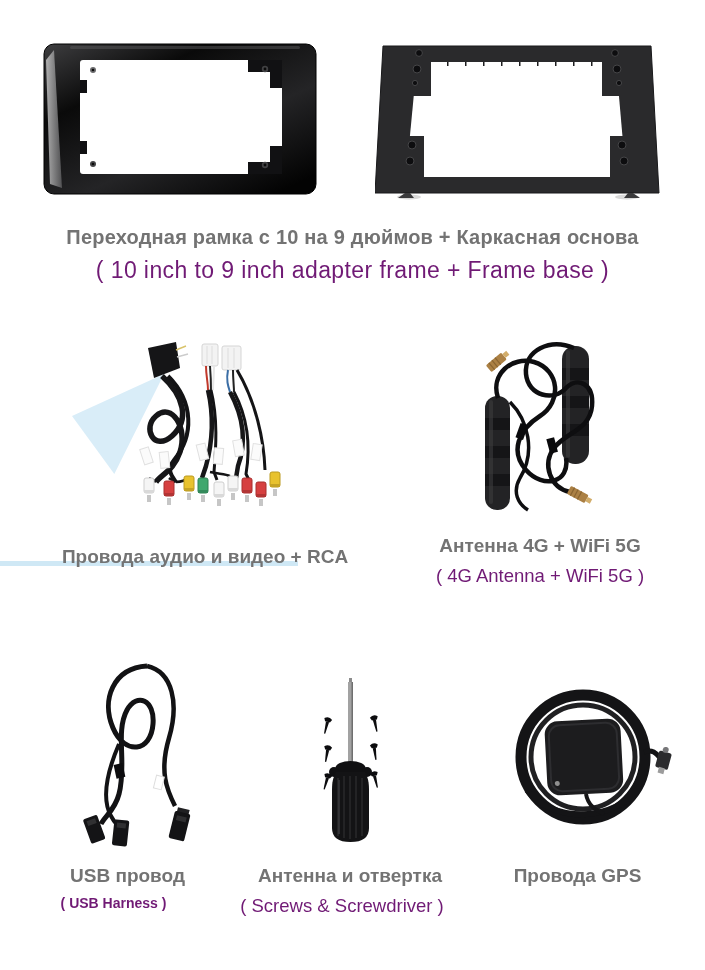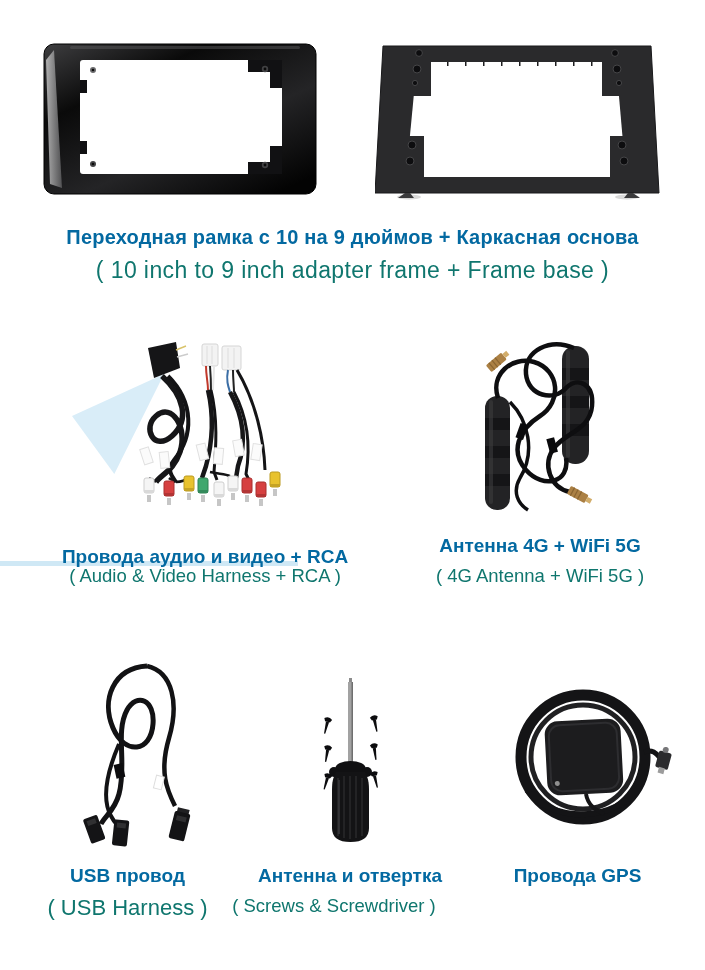--- a/index.html
+++ b/index.html
@@ -1,32 +1,32 @@
 <!DOCTYPE html>
 <html><head>
 <meta charset="utf-8">
 <style>
   * { margin:0; padding:0; box-sizing:border-box; }
   html,body { background:#ffffff; }
   body { font-family:"Liberation Sans", sans-serif; }
   .canvas { position:relative; width:705px; height:970px; background:#fff; overflow:hidden; margin:0 auto; }
   .ph { position:absolute; }
   .cap { position:absolute; text-align:center; line-height:1.15; white-space:nowrap; }
-  .ru { font-weight:700; color:#0369a1; }
-  .en { font-weight:400; color:#0f766e; }
+  .ru { font-weight:700; color:#737373; }
+  .en { font-weight:400; color:#701a75; }
   .title-ru { top:226px; left:0; width:705px; font-size:20px; letter-spacing:.2px; }
   .title-en { top:257px; left:0; width:705px; font-size:23px; letter-spacing:.4px; }
   .cap-av-ru  { top:546px; left:30px;  width:350px; font-size:19px; }
   .cap-av-en  { top:565px; left:30px;  width:350px; font-size:18.5px; }
   .cap-4g-ru  { top:535px; left:400px; width:280px; font-size:19px; }
   .cap-4g-en  { top:565px; left:400px; width:280px; font-size:18.5px; }
   .cap-usb-ru { top:865px; left:25px;  width:205px; font-size:19px; }
-  .cap-usb-en { top:895px; left:25px;  width:205px; font-size:22px; }
+  .cap-usb-en { top:895px; left:11px;  width:205px; font-size:14px;font-weight:bold; }
   .cap-scr-ru { top:865px; left:228px; width:244px; font-size:19px; }
-  .cap-scr-en { top:895px; left:212px; width:244px; font-size:18.5px; }
+  .cap-scr-en { top:895px; left:220px; width:244px; font-size:18.5px; }
   .cap-gps-ru { top:865px; left:470px; width:215px; font-size:19px; }
   .cap-gps-en { top:895px; left:470px; width:215px; font-size:18.5px; }
   .wm-swoosh { position:absolute; left:72px; top:374px; width:92px; height:100px;
                background:#d9edf8; clip-path:polygon(0% 42%, 100% 0%, 46% 100%); }
   .wm-stripe { position:absolute; left:0; top:561px; width:298px; height:5px; background:#cfe8f5; }
 </style>
 </head>
 <body>
 
 <div class="canvas">
@@ -222,21 +222,20 @@
       <rect x="44" y="28" width="5" height="5" fill="#d2ad6a"></rect>
     </g>
     <g transform="rotate(28 116 162)">
       <rect x="106" y="158" width="20" height="9" rx="1.5" fill="#ab8044"></rect>
       <path d="M110 158 v9 M114 158 v9 M118 158 v9" stroke="#8a6430" stroke-width="1.2"></path>
       <rect x="126" y="160" width="5" height="5" fill="#d2ad6a"></rect>
     </g>
   </svg>
 
   <div class="cap ru cap-av-ru">Провода аудио и видео + RCA</div>
-  <div class="cap en cap-av-en">( Audio &amp; Video Harness + RCA )</div>
   <div class="cap ru cap-4g-ru">Антенна 4G + WiFi 5G</div>
   <div class="cap en cap-4g-en">( 4G Antenna + WiFi 5G )</div>
 
   <svg class="ph" style="left:55px;top:652px" width="170" height="200" viewBox="0 0 170 200">
     <g fill="none" stroke="#121214">
       <path stroke-width="5" d="M92 14 C 58 16, 46 48, 58 76 C 70 104, 96 100, 98 72 C 100 48, 82 40, 72 58 C 60 80, 72 112, 64 142 C 60 158, 50 164, 46 172"></path>
       <path stroke-width="4.5" d="M92 14 C 118 20, 124 52, 114 86 C 104 120, 112 138, 120 154"></path>
       <path stroke-width="4" d="M64 92 C 52 120, 46 146, 56 164 C 60 172, 64 174, 66 178"></path>
     </g>
     <rect x="60" y="112" width="9" height="14" transform="rotate(-12 64 119)" fill="#0c0c0e"></rect>

